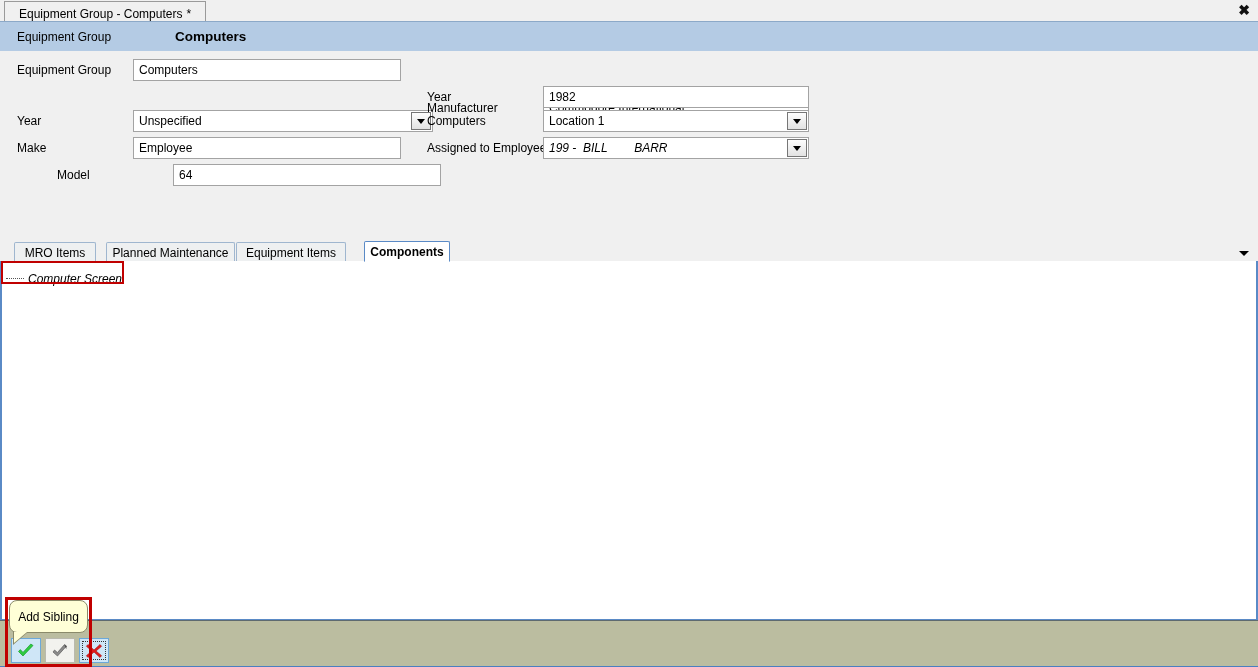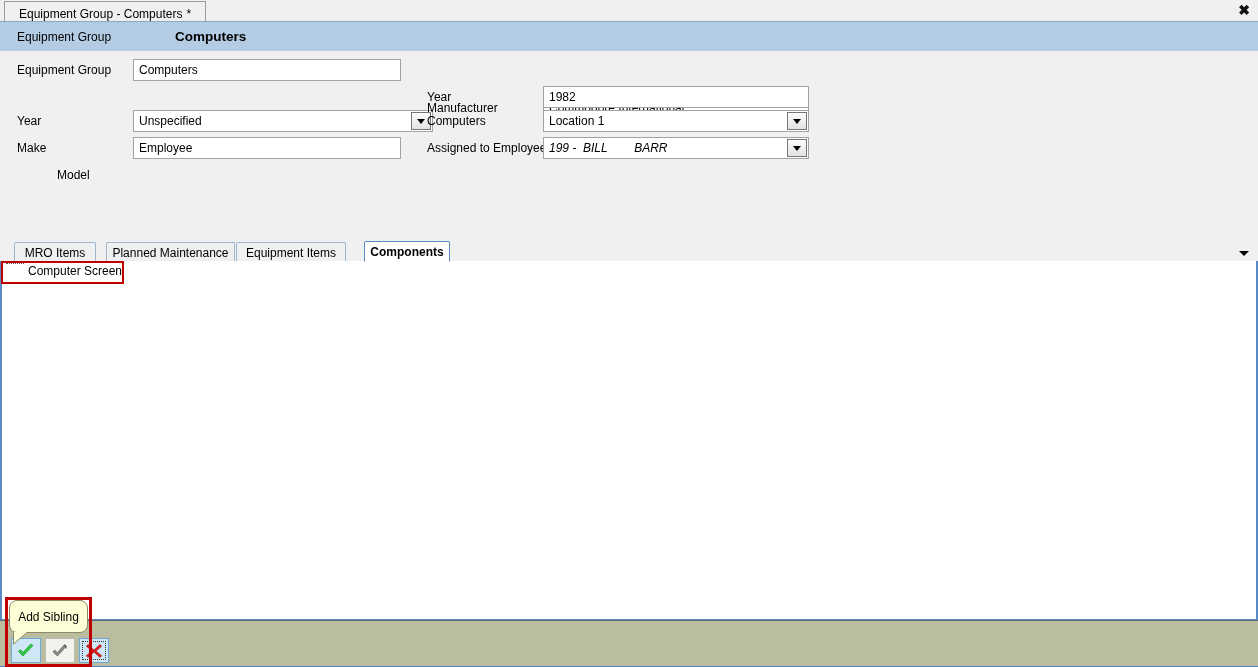--- a/index.html
+++ b/index.html
@@ -91,22 +91,23 @@
   }
 
   
   .content{
     position:absolute;left:0;top:261px;width:1258px;height:359px;
     background:#ffffff;box-sizing:border-box;
     border-left:2px solid #5a8ac6;border-right:2px solid #5a8ac6;border-bottom:1px solid #5a8ac6;
   }
   .treeitem{
     position:absolute;left:4px;top:3px;height:30px;
-    display:flex;align-items:flex-start;font-size:12px;white-space:nowrap;
+    display:flex;align-items:center;font-size:12px;white-space:nowrap;
     cursor:pointer;
+    font-style:italic;
   }
   .treeitem .dots{
     display:inline-block;width:18px;border-top:1px dotted #555;margin-right:4px;
     position:relative;top:-1px;
   }
   .redbox-tree{
     position:absolute;left:1px;top:261px;width:123px;height:23px;
     border:2px solid #c00000;box-sizing:border-box;pointer-events:none;z-index:20;
   }
 
@@ -194,20 +195,23 @@
 
     <div class="fieldrow" style="left:17px;top:86px;">
       <span class="flabel" style="width:116px;">Make</span>
       <span class="fctl text" style="width:268px;">
         <span class="cval">Employee</span>
       </span>
     </div>
 
     <div class="fieldrow" style="left:17px;top:113px;margin-left:40px;">
       <span class="flabel" style="width:116px;">Model</span>
+      <span class="fctl text" style="width:268px;">
+        <span class="cval">64</span>
+      </span>
     </div>
 
     <div class="fieldrow" style="left:427px;top:26px;margin-top:20px;">
       <span class="flabel" style="width:116px;">Manufacturer</span>
       <span class="fctl text" style="width:266px;">
         <span class="cval">Commodore International</span>
       </span>
     </div>
 
     <div class="fieldrow" style="left:427px;top:35px;">

